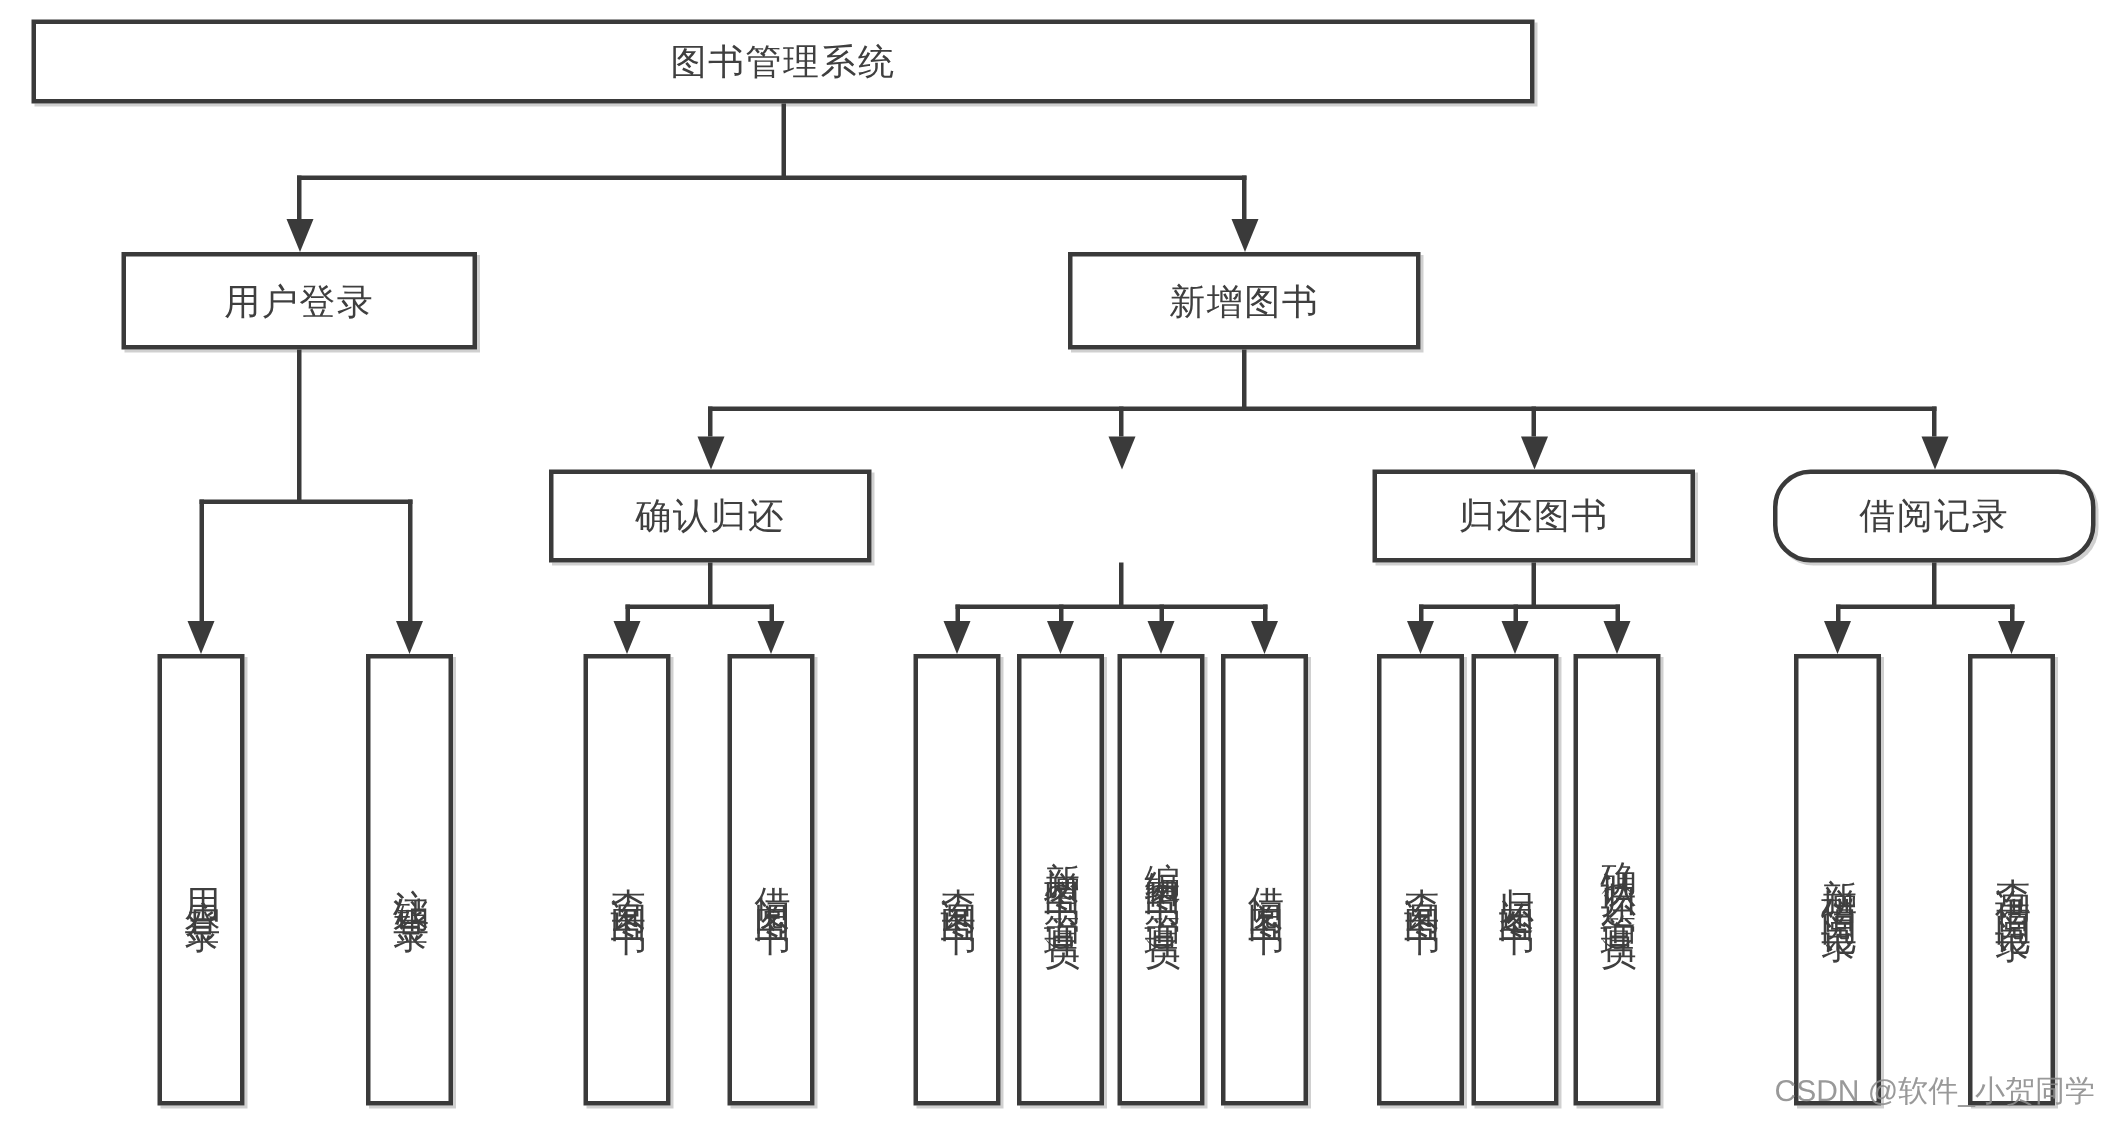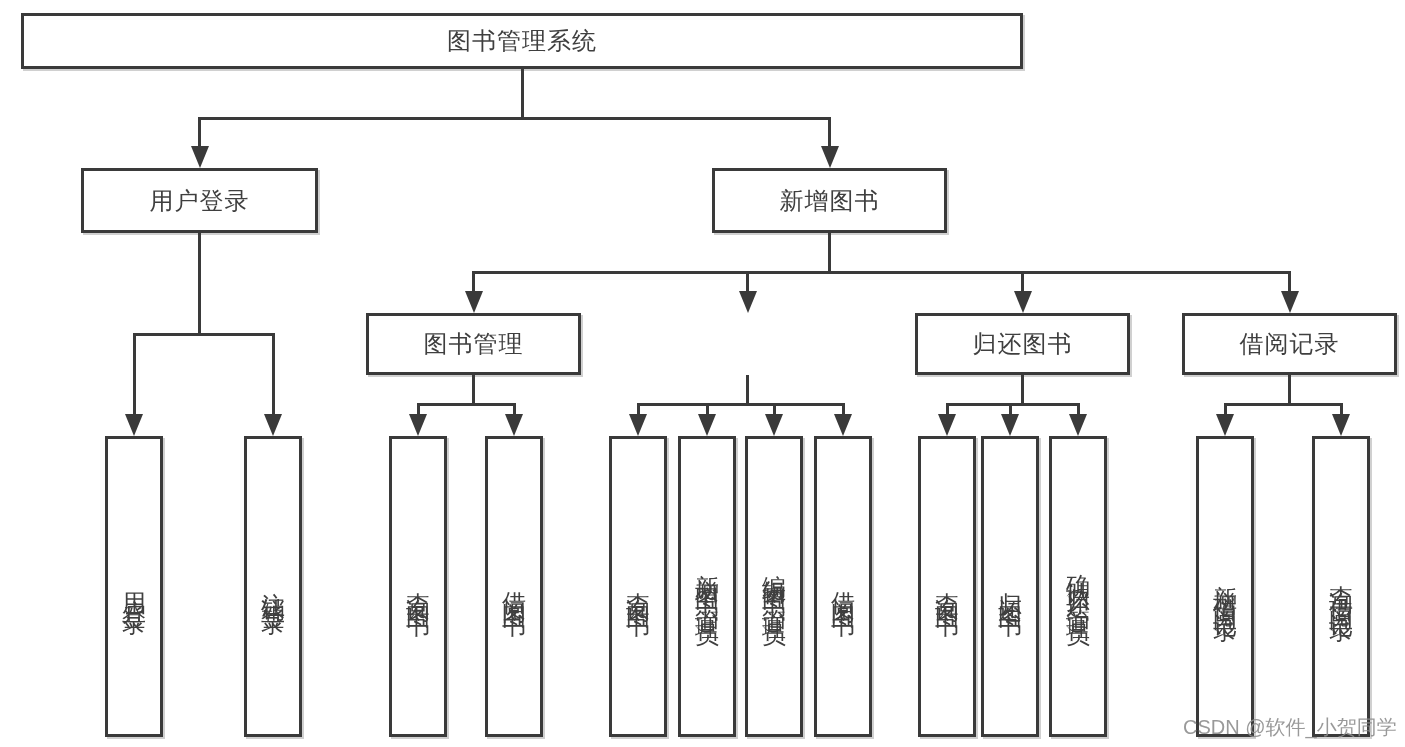--- a/index.html
+++ b/index.html
@@ -78,26 +78,26 @@
   <div class="vline" style="left:472px;top:271px;height:20px;"></div>
   <div class="arrow" style="left:464.5px;top:291px;"></div>
   <div class="vline" style="left:746px;top:271px;height:20px;"></div>
   <div class="arrow" style="left:738.5px;top:291px;"></div>
   <div class="vline" style="left:1021px;top:271px;height:20px;"></div>
   <div class="arrow" style="left:1013.5px;top:291px;"></div>
   <div class="vline" style="left:1288px;top:271px;height:20px;"></div>
   <div class="arrow" style="left:1280.5px;top:291px;"></div>
 
   <div class="box" style="left:366px;top:313px;width:215px;height:62px;">
-    <span>图书管理</span>
+    <span>确认归还</span>
   </div>
   <div class="box" style="left:915px;top:313px;width:215px;height:62px;">
     <span>归还图书</span>
   </div>
-  <div class="box" style="left:1182px;top:313px;width:215px;height:62px;">
+  <div class="box" style="left:1182px;top:313px;width:215px;height:62px;border-radius:25px;">
     <span>借阅记录</span>
   </div>
 
   <div class="vline" style="left:472px;top:375px;height:31px;"></div>
   <div class="vline" style="left:746px;top:375px;height:31px;"></div>
   <div class="vline" style="left:1021px;top:375px;height:31px;"></div>
   <div class="vline" style="left:1288px;top:375px;height:31px;"></div>
 
   <div class="hline" style="left:416.5px;top:403px;width:99px;"></div>
   <div class="hline" style="left:636.5px;top:403px;width:208px;"></div>

